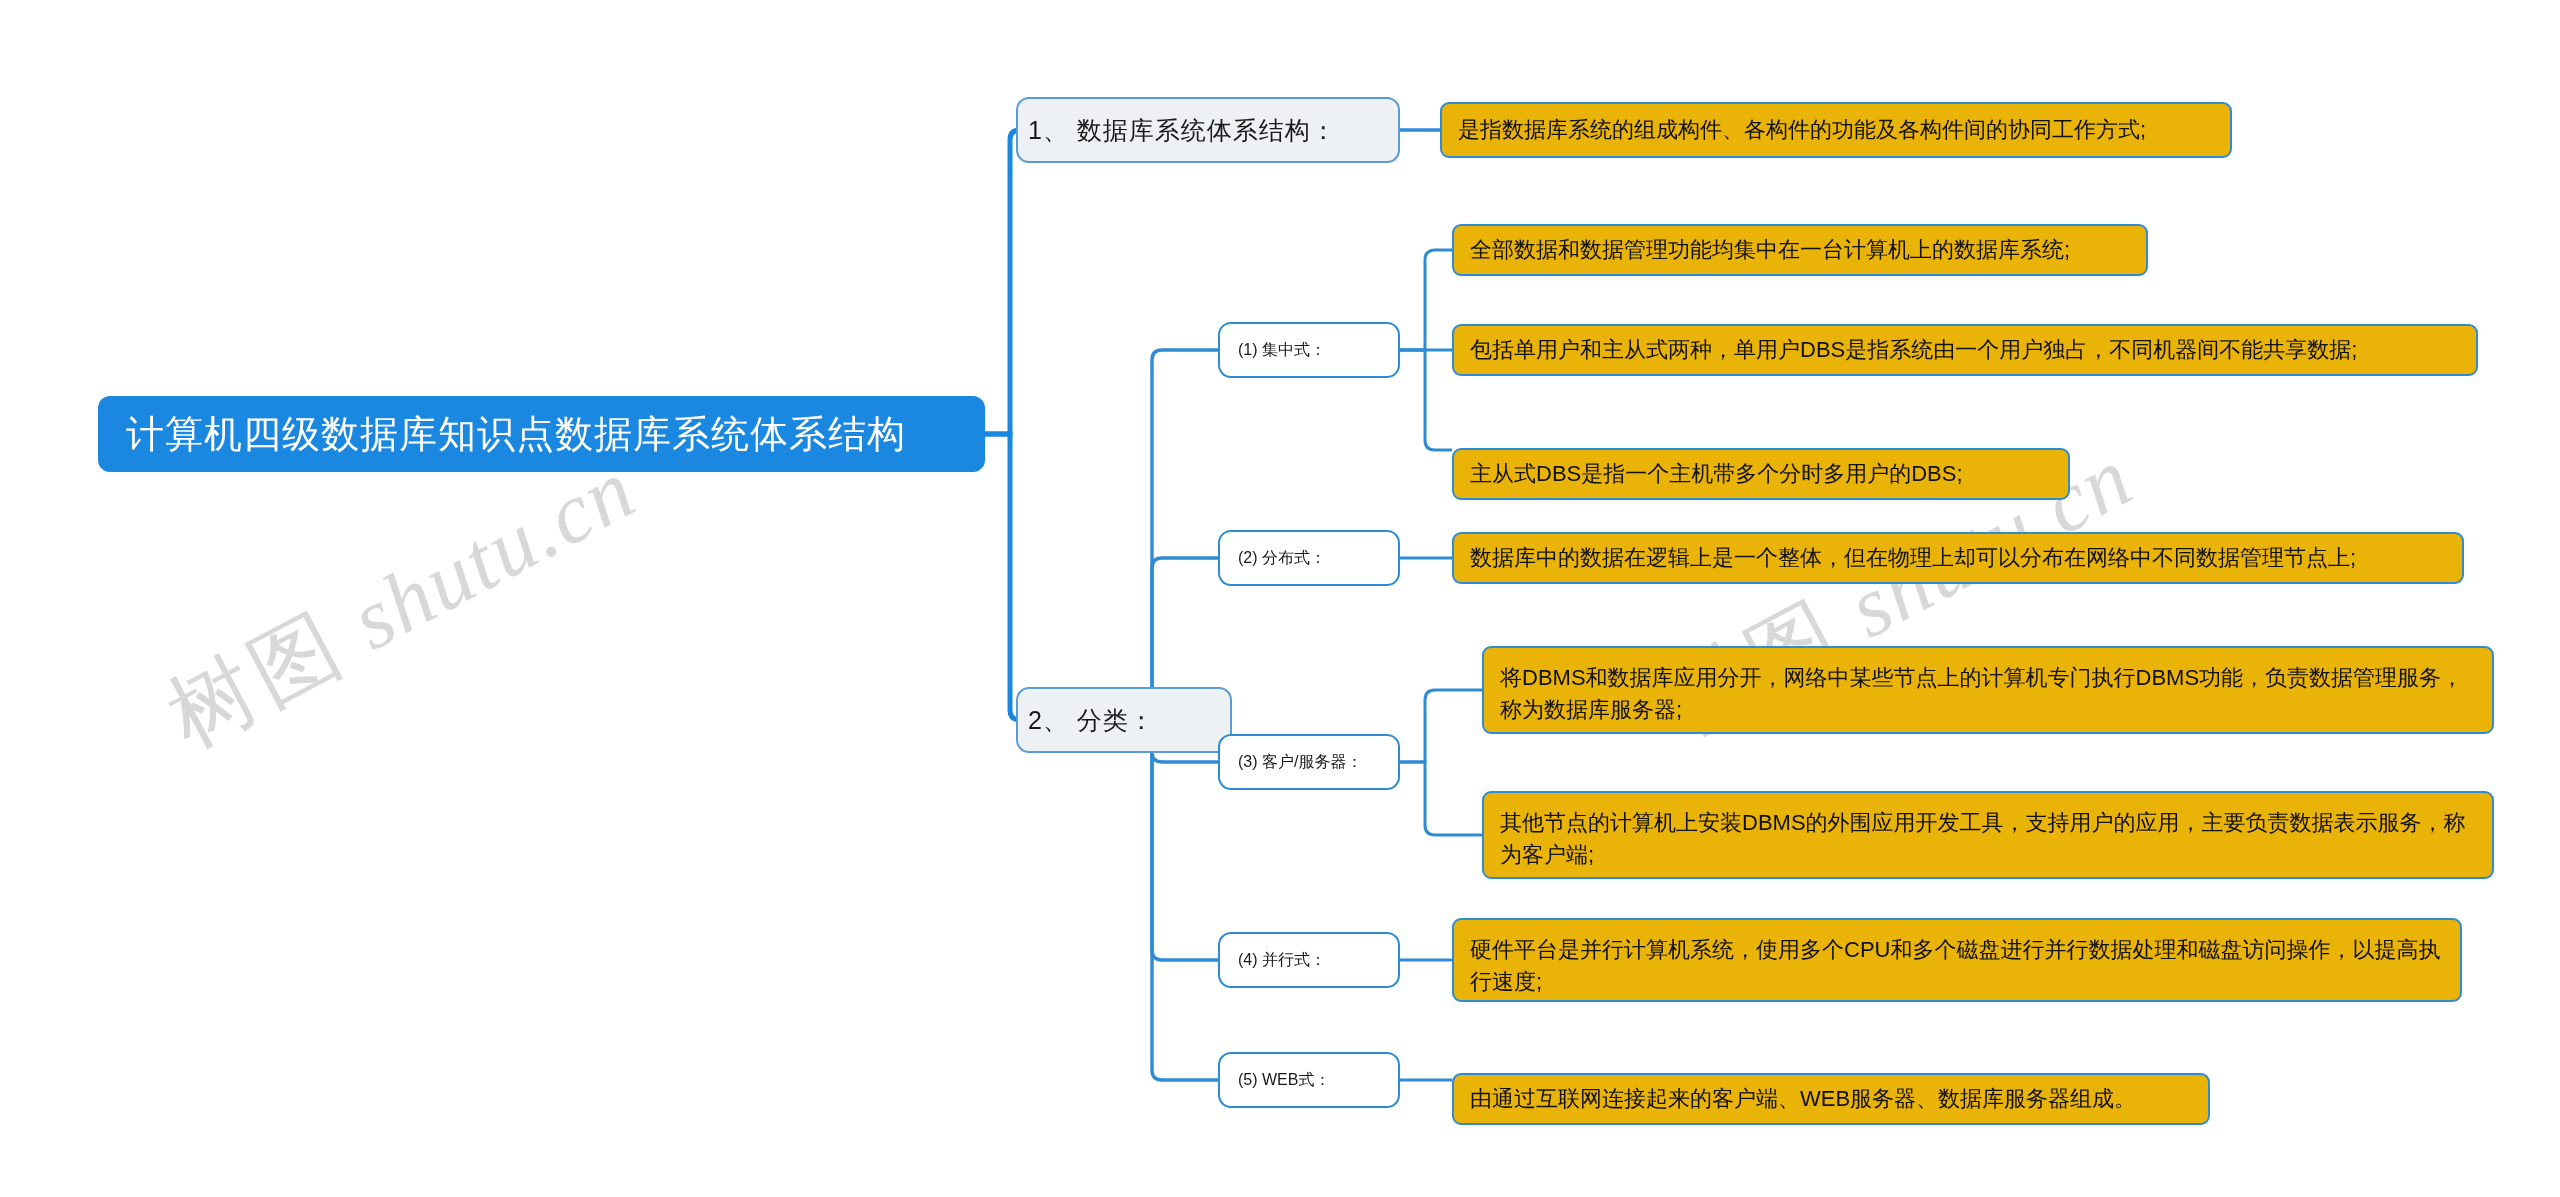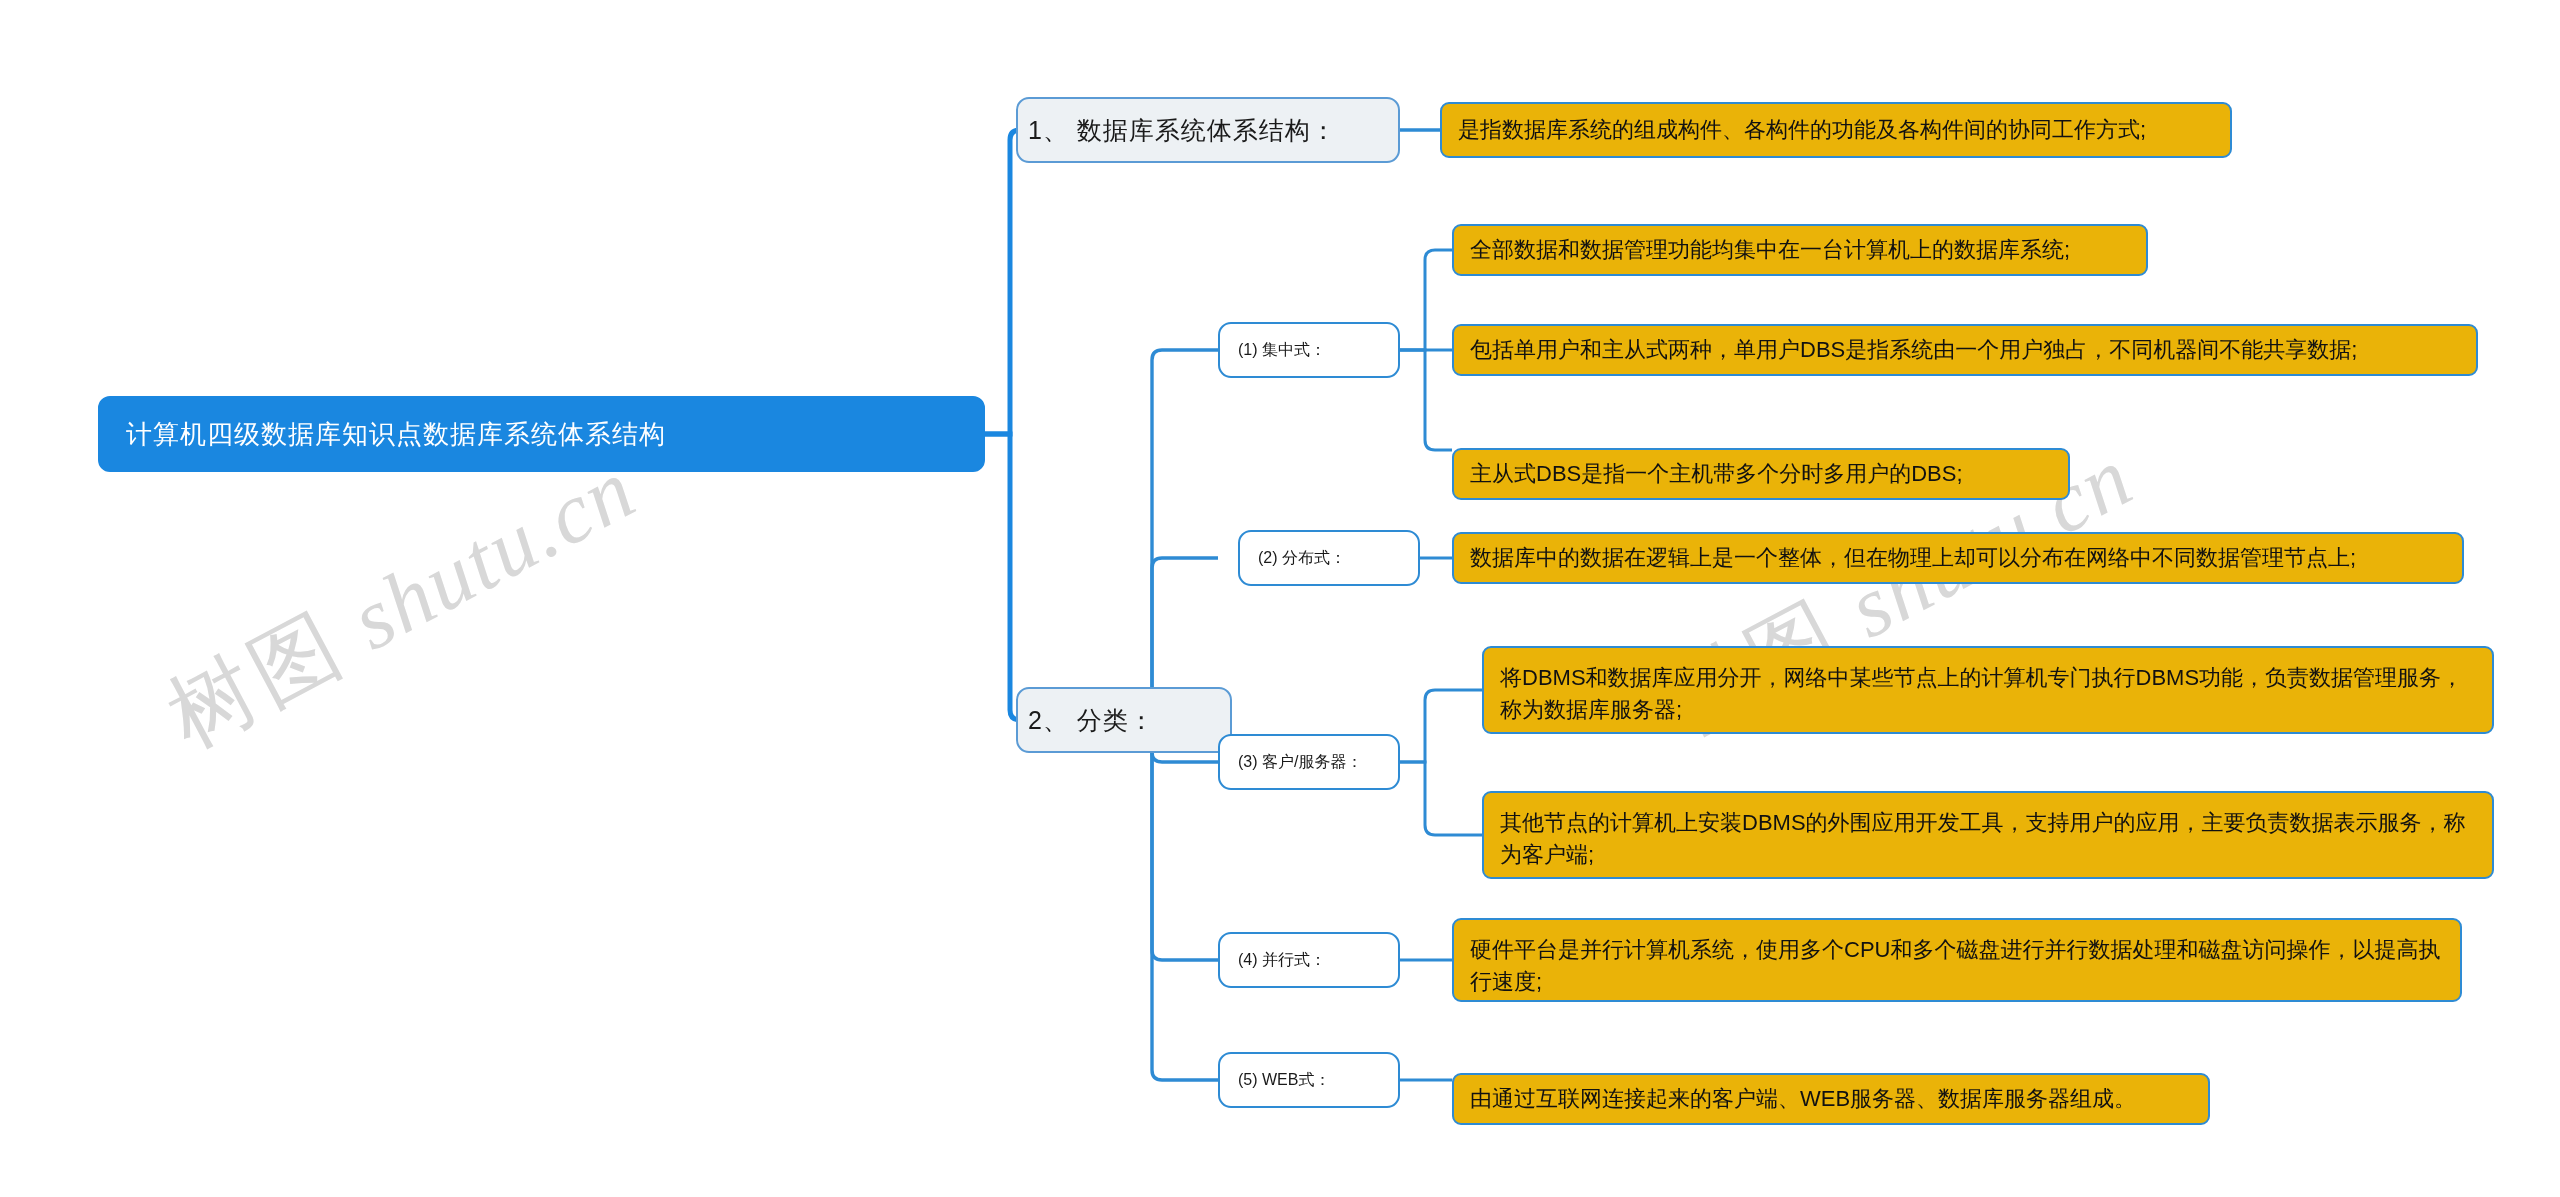--- a/index.html
+++ b/index.html
@@ -58,21 +58,21 @@
     display: flex;
     align-items: center;
     white-space: pre-wrap;
   }
 
   .node-root {
     background: #1a87e0;
     border: 2px solid #1a87e0;
     border-radius: 12px;
     color: #ffffff;
-    font-size: 26px;
+    font-size: 38px;
     padding: 0 26px;
     letter-spacing: 1px;
   }
 
   .node-lv1 {
     background: #edf1f4;
     border: 2px solid #5b9bd5;
     border-radius: 13px;
     color: #1a1a1a;
     font-size: 25px;
@@ -145,21 +145,21 @@
   <div class="node node-lv1" style="left:1016px; top:687px; width:216px; height:66px;">2、 分类：</div>
 
   <div class="node node-lv2" style="left:1218px; top:322px; width:182px; height:56px;">(1) 集中式：</div>
 
   <div class="node node-leaf" style="left:1452px; top:224px; width:696px; height:52px;">全部数据和数据管理功能均集中在一台计算机上的数据库系统;</div>
 
   <div class="node node-leaf" style="left:1452px; top:324px; width:1026px; height:52px;">包括单用户和主从式两种，单用户DBS是指系统由一个用户独占，不同机器间不能共享数据;</div>
 
   <div class="node node-leaf" style="left:1452px; top:424px; width:618px; height:52px;margin-top:24px;">主从式DBS是指一个主机带多个分时多用户的DBS;</div>
 
-  <div class="node node-lv2" style="left:1218px; top:530px; width:182px; height:56px;margin-left:20px;">(2) 分布式：</div>
+  <div class="node node-lv2" style="left:1218px; top:530px; width:182px; height:56px;">(2) 分布式：</div>
 
   <div class="node node-leaf" style="left:1452px; top:532px; width:1012px; height:52px;">数据库中的数据在逻辑上是一个整体，但在物理上却可以分布在网络中不同数据管理节点上;</div>
 
   <div class="node node-lv2" style="left:1218px; top:734px; width:182px; height:56px;">(3) 客户/服务器：</div>
 
   <div class="node node-leaf multiline" style="left:1482px; top:646px; width:1012px; height:88px;">将DBMS和数据库应用分开，网络中某些节点上的计算机专门执行DBMS功能，负责数据管理服务，称为数据库服务器;</div>
 
   <div class="node node-leaf multiline" style="left:1482px; top:791px; width:1012px; height:88px;">其他节点的计算机上安装DBMS的外围应用开发工具，支持用户的应用，主要负责数据表示服务，称为客户端;</div>
 
   <div class="node node-lv2" style="left:1218px; top:932px; width:182px; height:56px;">(4) 并行式：</div>

